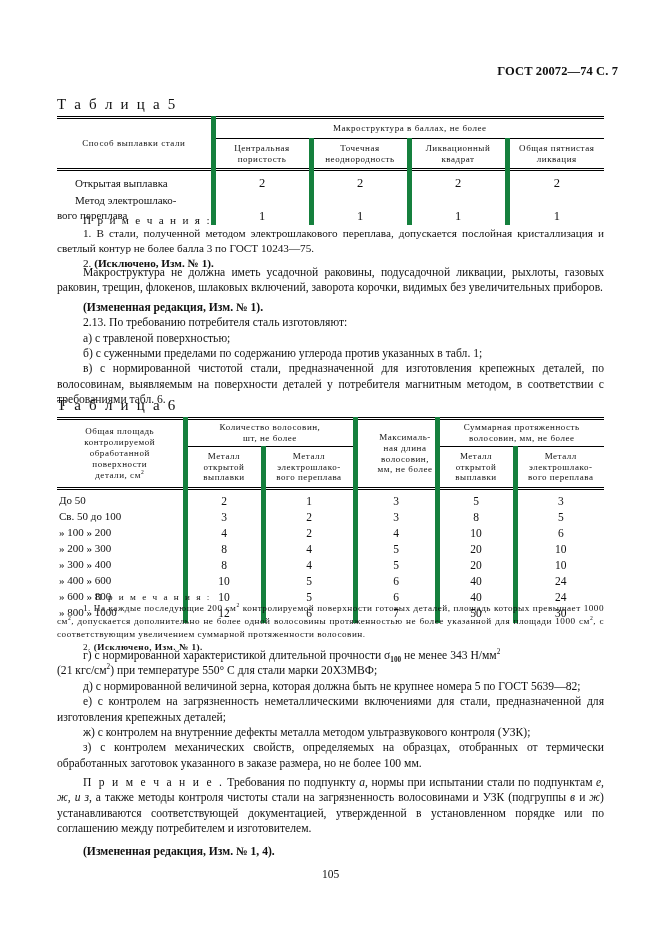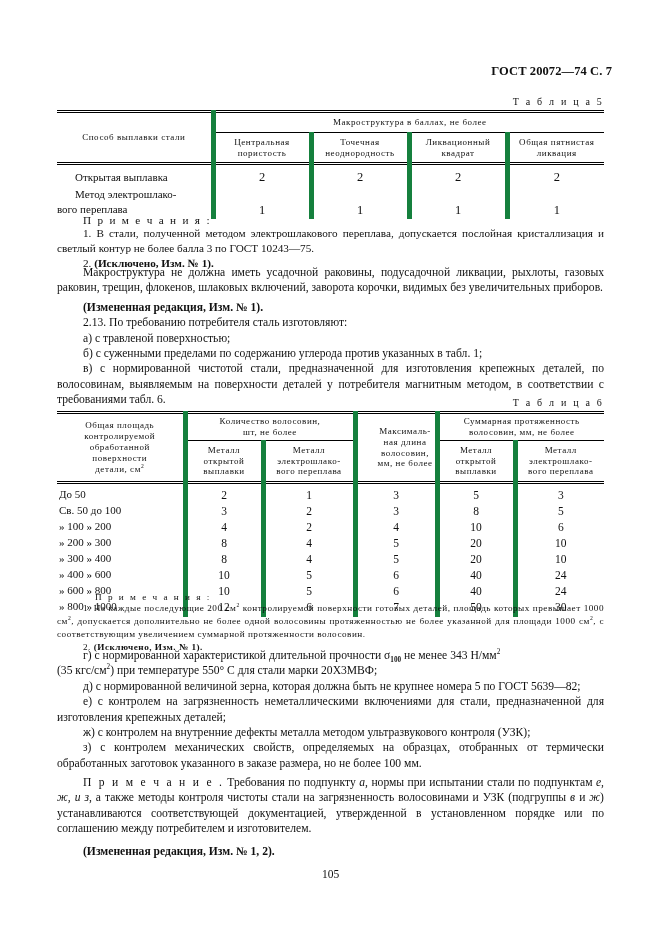--- a/index.html
+++ b/index.html
@@ -26,32 +26,31 @@
     position: absolute;
     left: 57px;
     top: 0;
     width: 547px;
   }
 
   
   .pagehead {
     position: absolute;
     top: 64px;
-    left: 8px;
+    left: 14px;
     width: 547px;
     text-align: right;
     font-weight: bold;
     font-size: 12.5px;
     letter-spacing: 0.1px;
   }
 
   
   .tcap {
-    text-align: right;
-    font-size: 10px;
+    font-size: 15px;
     letter-spacing: 2.2px;
     margin-bottom: 3px;
     white-space: nowrap;
   }
 
   
   table.gost {
     border-collapse: collapse;
     width: 547px;
     table-layout: fixed;
@@ -337,29 +336,29 @@
     </div>
 
     <div class="sect" style="top:592px;">
       <div class="note-head spaced">П р и м е ч а н и я :</div>
       <div class="note-sm"><span>1. На  каждые  последующие  200  см</span><sup class="sm">2</sup><span> контролируемой  поверхности  готовых  деталей,  площадь  которых  превышает 1000 см</span><sup class="sm">2</sup><span>, допускается  дополнительно  не   более   одной   волосовины протяженностью не более указанной для площади 1000 см</span><sup class="sm">2</sup><span>, с  соответствующим  увеличением  суммарной  протяженности  волосовин.</span></div>
       <div class="note-sm"><span>2. </span><span class="bold">(Исключено, Изм. № 1).</span></div>
     </div>
 
     <div class="sect" style="top:648px;">
       <div class="para" style="text-align:justify;"><span>г) с нормированной   характеристикой    длительной    прочности σ</span><sub class="sm">100</sub><span>  не  менее   343 Н/мм</span><sup class="sm">2</sup></div>
-      <div class="para noind nojust"><span>(35 кгс/см</span><sup class="sm">2</sup><span>) при температуре 550° С для стали марки 20Х3МВФ;</span></div>
+      <div class="para noind nojust"><span>(21 кгс/см</span><sup class="sm">2</sup><span>) при температуре 550° С для стали марки 20Х3МВФ;</span></div>
       <div class="para">д) с нормированной величиной зерна, которая должна быть не  крупнее  номера  5  по ГОСТ 5639—82;</div>
       <div class="para">е) с контролем на загрязненность неметаллическими включениями для стали, предназначенной для изготовления крепежных деталей;</div>
       <div class="para nojust">ж) с контролем на внутренние дефекты металла методом ультразвукового контроля (УЗК);</div>
       <div class="para">з) с контролем механических свойств, определяемых на образцах, отобранных от термически обработанных заготовок указанного в заказе размера, но не более 100 мм.</div>
     </div>
 
     <div class="sect" style="top:775px;">
       <div class="para"><span class="spaced">П р и м е ч а н и е .</span><span> Требования по подпункту </span><i class="it">а</i><span>, нормы при испытании стали по подпунктам </span><i class="it">е, ж, и з</i><span>, а также методы контроля чистоты стали на загрязненность волосовинами и УЗК (подгруппы </span><i class="it">в</i><span> и </span><i class="it">ж</i><span>) устанавливаются соответствующей документацией, утвержденной в установленном порядке или по соглашению между потребителем и изготовителем.</span></div>
       <div class="gap7"></div>
-      <div class="para bold">(Измененная редакция, Изм. № 1, 2).</div>
+      <div class="para bold">(Измененная редакция, Изм. № 1, 4).</div>
     </div>
 
     <div class="pagenum">105</div>
 
   </div>
 </div>
 
 </body></html>

